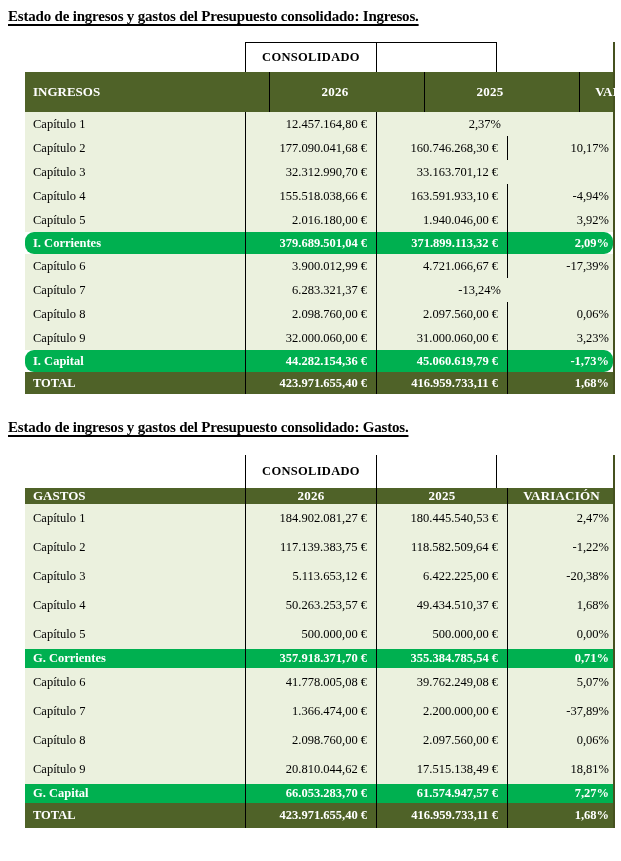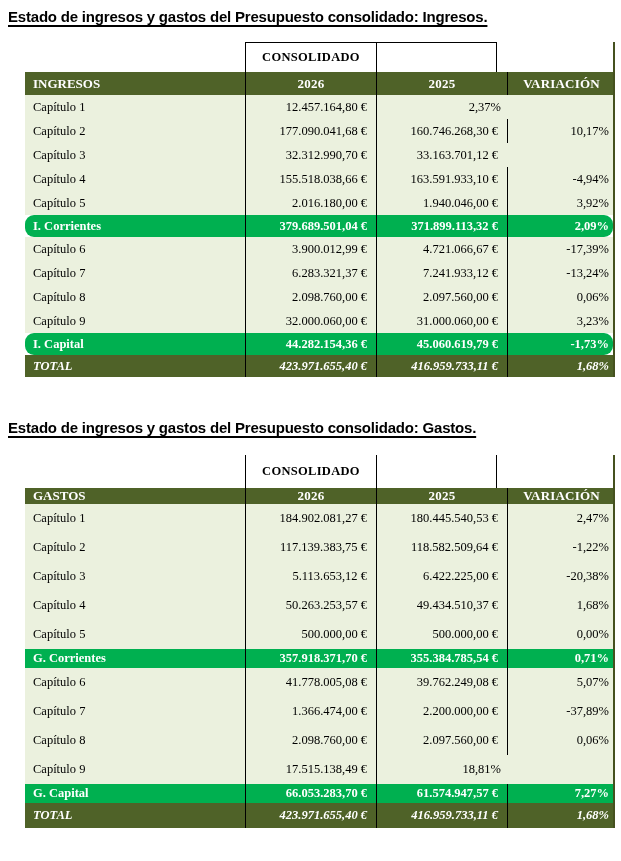--- a/index.html
+++ b/index.html
@@ -12,55 +12,55 @@
   }
   *{box-sizing:border-box;}
   html,body{margin:0;padding:0;}
   body{
     width:621px;height:861px;background:#ffffff;
     font-family:"Liberation Serif", serif;color:var(--dark-text);
   }
   .page{position:relative;width:621px;height:861px;overflow:hidden;background:#fff;}
   .title{
     position:absolute;left:8px;margin:0;
-    font-family:Liberation Sans, sans-serif;font-weight:bold;font-size:15px;
+    font-family:Liberation Serif, serif;font-weight:bold;font-size:15px;
     color:#000;text-decoration:underline;text-decoration-thickness:1.5px;text-underline-offset:3px;
     letter-spacing:-0.2px;white-space:nowrap;
   }
   #title-ingresos{top:8px;}
   #title-gastos{top:419px;}
   .tbl{position:absolute;left:25px;width:590px;border-right:2px solid #45511f;}
   #tbl-ingresos{top:42px;}
   #tbl-gastos{top:455px;}
   
   .consolidado{display:grid;grid-template-columns:220px 131px 121px 1fr;}
   .t1 .consolidado{height:30px;}
   .t2 .consolidado{height:33px;}
   .cons-cell{display:flex;align-items:center;justify-content:center;}
   .cons-a{grid-column:2;border-left:1.5px solid var(--line);
           font-weight:bold;font-size:12.5px;letter-spacing:.3px;}
   .cons-b{grid-column:3;border-left:1.5px solid var(--line);border-right:1.5px solid var(--line);}
   .t1 .cons-a,.t1 .cons-b{border-top:1.5px solid var(--line);}
   
   .hdr{display:grid;grid-template-columns:220px 131px 131px 108px;
        background:var(--header-bg);color:var(--light-text);font-weight:bold;font-size:13px;}
-  .t1 .hdr{height:23px;}
+  .t1 .hdr{height:40px;gap:24px;}
   .t2 .hdr{height:16px;}
   .hdr>div{display:flex;align-items:center;}
   .h-label{padding-left:8px;justify-content:flex-start;}
   .h-col{justify-content:center;border-left:1.5px solid var(--line);letter-spacing:.2px;}
   
   .row{display:grid;grid-template-columns:220px 131px 131px 108px;
        background:var(--body-bg);font-size:12.5px;}
   .t1 .row{height:24px;}
   .t2 .row{height:29px;}
   .row.subtotal{background:var(--subtotal-bg);color:var(--light-text);font-weight:bold;}
   .t1 .row.subtotal{height:22px;border-radius:9px;}
   .t2 .row.subtotal{height:19px;}
-  .row.total{background:var(--header-bg);color:var(--light-text);font-weight:bold;font-style:italic;}
+  .row.total{background:var(--header-bg);color:var(--light-text);font-weight:bold;}
   .t1 .row.total{height:22px;}
   .t2 .row.total{height:25px;}
   .row>div{display:flex;align-items:center;height:100%;}
   .c-label{padding-left:8px;justify-content:flex-start;text-align:center;}
   .c-num{justify-content:flex-end;padding-right:9px;border-left:1.5px solid var(--line);white-space:nowrap;}
   .c-pct{justify-content:flex-end;padding-right:6px;border-left:1.5px solid var(--line);white-space:nowrap;padding-left:10px;}
 </style>
 </head>
 <body>
 
@@ -116,21 +116,20 @@
         </div>
         <div class="row normal">
           <div class="c-label">Capítulo 6</div>
           <div class="c-num">3.900.012,99 €</div>
           <div class="c-num">4.721.066,67 €</div>
           <div class="c-pct">-17,39%</div>
         </div>
         <div class="row normal">
           <div class="c-label">Capítulo 7</div>
           <div class="c-num">6.283.321,37 €</div>
-          <div class="c-num">7.241.933,12 €</div>
           <div class="c-pct">-13,24%</div>
         </div>
         <div class="row normal">
           <div class="c-label">Capítulo 8</div>
           <div class="c-num">2.098.760,00 €</div>
           <div class="c-num">2.097.560,00 €</div>
           <div class="c-pct">0,06%</div>
         </div>
         <div class="row normal">
           <div class="c-label">Capítulo 9</div>
@@ -216,20 +215,21 @@
           <div class="c-pct">-37,89%</div>
         </div>
         <div class="row normal">
           <div class="c-label">Capítulo 8</div>
           <div class="c-num">2.098.760,00 €</div>
           <div class="c-num">2.097.560,00 €</div>
           <div class="c-pct">0,06%</div>
         </div>
         <div class="row normal">
           <div class="c-label">Capítulo 9</div>
+          <div class="c-num">20.810.044,62 €</div>
           <div class="c-num">17.515.138,49 €</div>
           <div class="c-pct">18,81%</div>
         </div>
         <div class="row subtotal">
           <div class="c-label">G. Capital</div>
           <div class="c-num">66.053.283,70 €</div>
           <div class="c-num">61.574.947,57 €</div>
           <div class="c-pct">7,27%</div>
         </div>
         <div class="row total">

